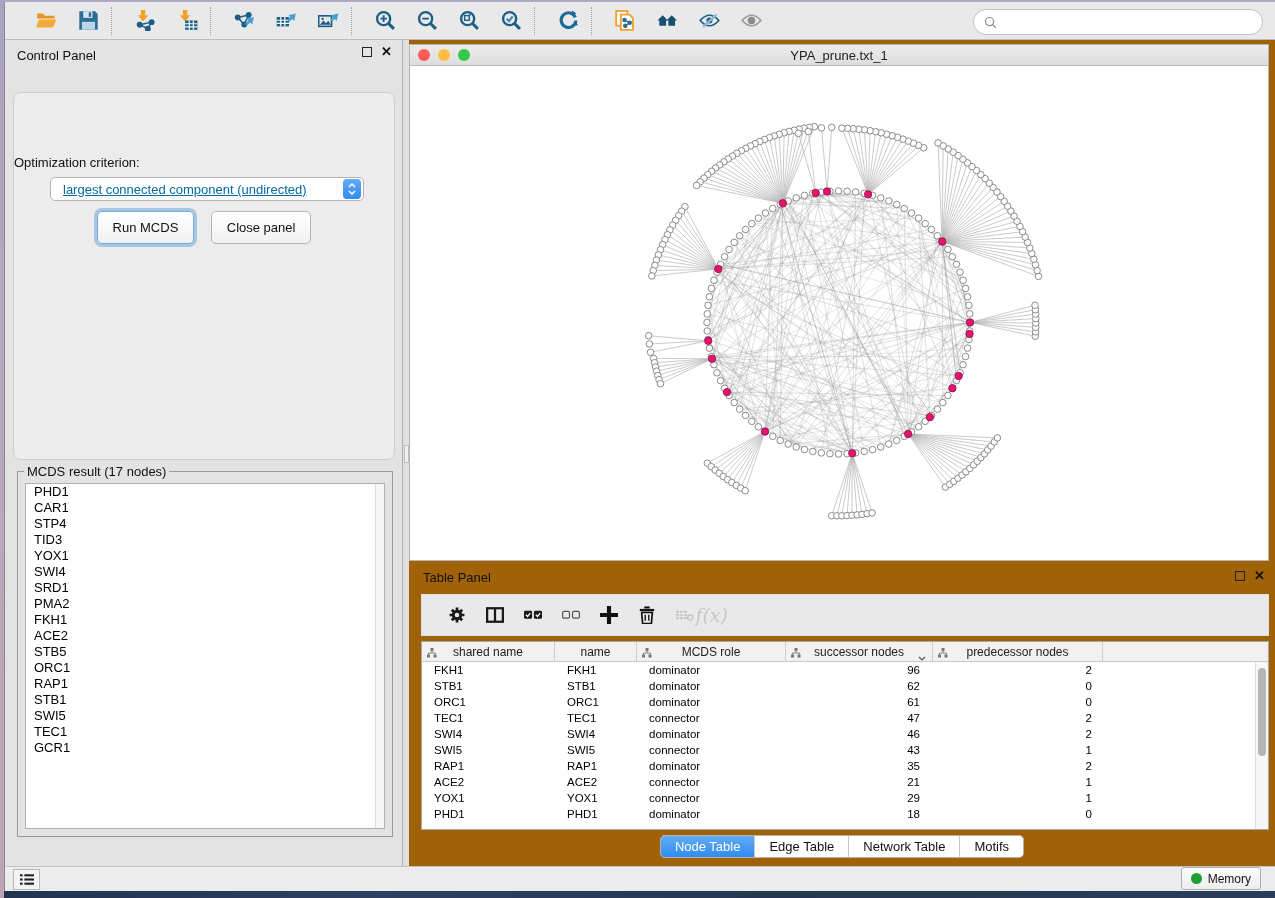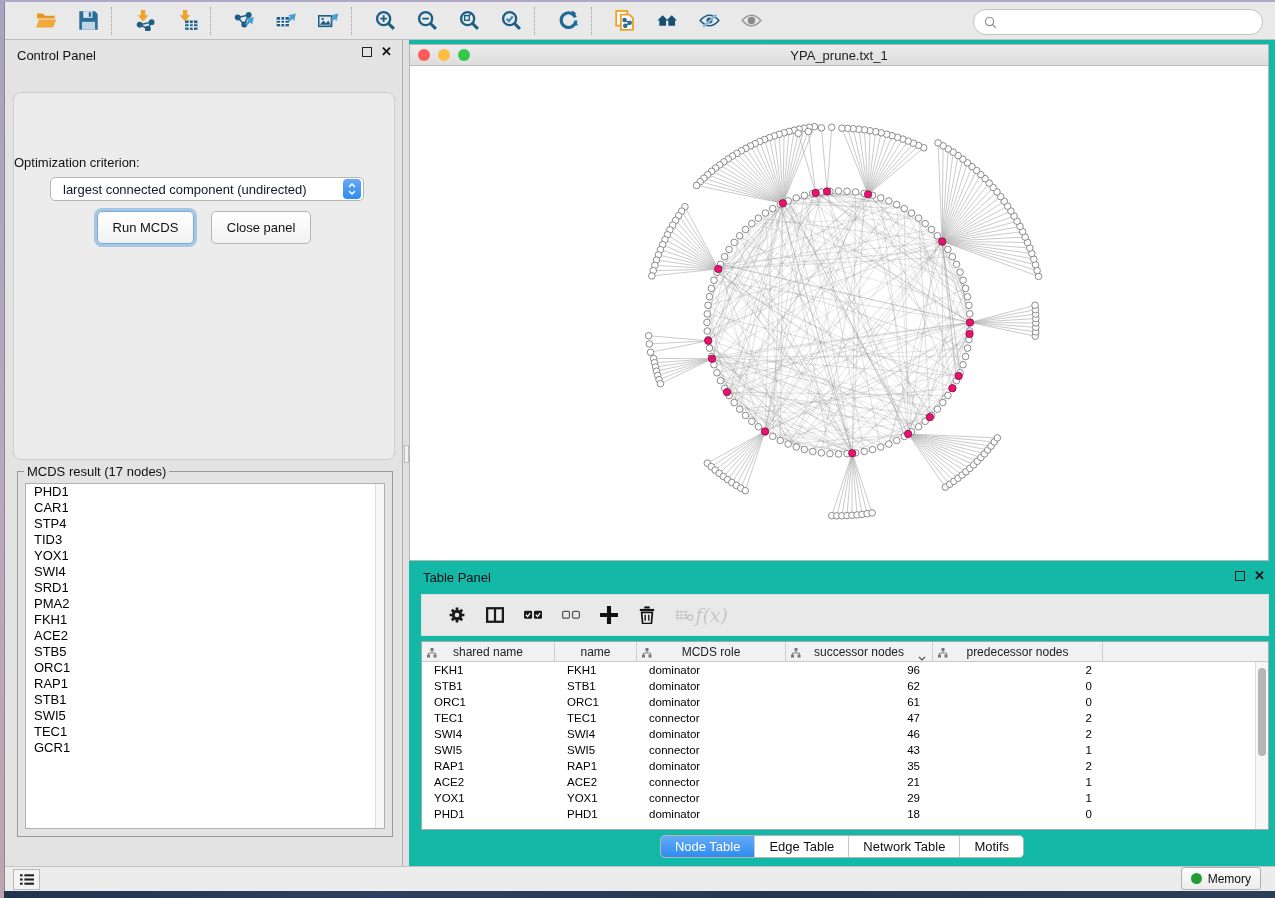--- a/index.html
+++ b/index.html
@@ -46,22 +46,22 @@
   .seg .seg-btn:last-child { border-right:none; }
   .seg .seg-btn.selected { background:linear-gradient(#64aaf6,#2f8cf0); color:#fff; }
   .cp-tabs { position:absolute; left:0; top:30px; width:100%; text-align:center; z-index:2; }
   .cp-box { position:absolute; left:8px; top:52px; width:382px; height:368px;
     background:#ececec; border:1px solid #cfcfcf; border-radius:8px; }
   .opt-label { position:absolute; left:0; width:100%; top:62px; 
     font-size:13px; color:#111; }
   .combo { position:absolute; left:36px; top:84px; width:314px; height:24px;
     background:#fff; border:1px solid #b5b5b5; border-radius:5px;
     display:flex; align-items:center; }
-  .combo-text { flex:1; font-size:13px; padding-left:12px; color:#0f172a;
-    white-space:nowrap; overflow:hidden; }
+  .combo-text { flex:1; font-size:13px; padding-left:12px; color:#0369a1;
+    white-space:nowrap; overflow:hidden;text-decoration:underline; }
   .combo-step { width:18px; height:20px; margin-right:2px; border-radius:4px;
     background:linear-gradient(#64aaf6,#2f8cf0); display:flex; flex-direction:column;
     align-items:center; justify-content:center; gap:2px; }
   .combo-step svg { width:8px; height:5px; }
   .cp-buttons { position:absolute; left:0; width:100%; top:118px; text-align:center; }
   .cp-btn { font-size:13px; padding:8px 15px; border:1px solid #b5b5b5; border-radius:5px;
     background:linear-gradient(#ffffff,#f1f1f1); margin:0 6px; color:#111;
     font-family:"Liberation Sans",sans-serif; }
   .cp-btn.focused { border-color:#76a9dd; box-shadow:0 0 0 3px rgba(110,167,221,.55); }
   .mcds-fieldset { position:absolute; left:12px; top:424px; width:376px; height:373px;
@@ -74,21 +74,21 @@
     background:#f6f6f6; border-left:1px solid #dcdcdc; }
 
   
   .splitter { position:absolute; left:397px; top:38px; width:7px; bottom:25px;
     background:#e0e0e0; border-left:1px solid #adadad; }
   .splitter-handle { position:absolute; left:1px; top:405px; width:5px; height:18px;
     background:#f2f2f2; border:1px solid #bdbdbd; }
 
   
   .right-region { position:absolute; left:404px; right:0; top:38px; bottom:25px;
-    background:#14b8a6; }
+    background:#a16207; }
   .network-window { position:absolute; left:0; right:6px; top:4px; height:517px;
     border:1px solid #b6b6b6; background:#fff; }
   .net-titlebar { position:relative; height:21px;
     background:linear-gradient(#ececec,#dddddd); border-bottom:1px solid #bcbcbc; }
   .lights { position:absolute; left:8px; top:4px; display:flex; gap:8px; }
   .light { width:12px; height:12px; border-radius:50%; }
   .net-title { position:absolute; left:0; width:100%; top:3px; text-align:center;
     font-size:13px; color:#222; }
   .net-canvas { position:absolute; left:0; right:0; top:21px; bottom:0; background:#fff; }
   .net-canvas svg { width:100%; height:100%; display:block; }

